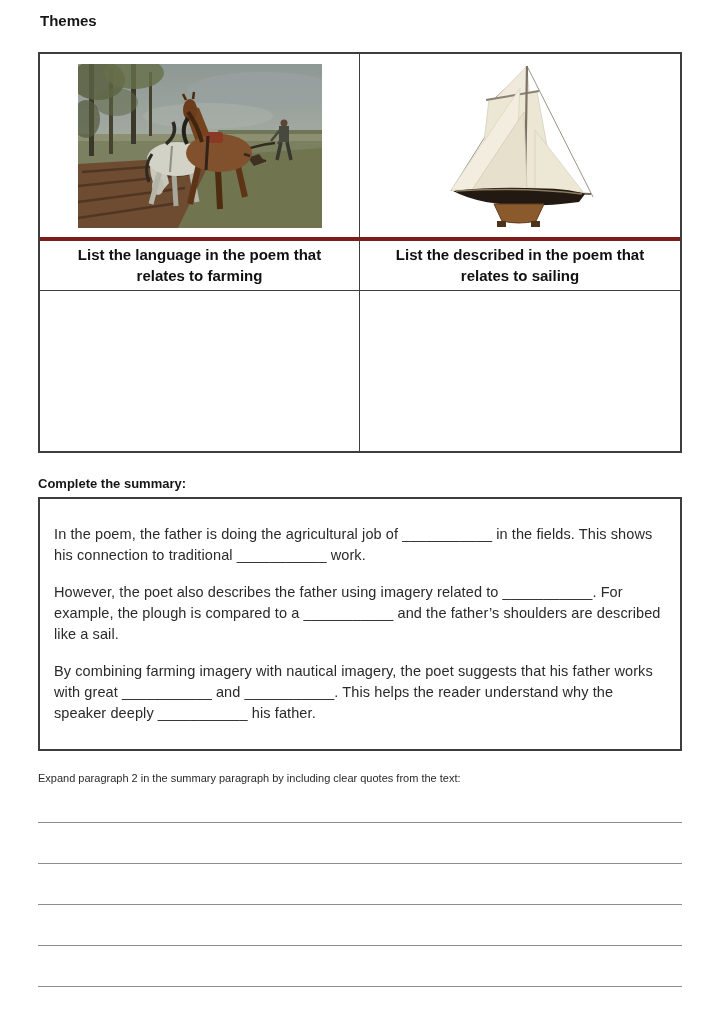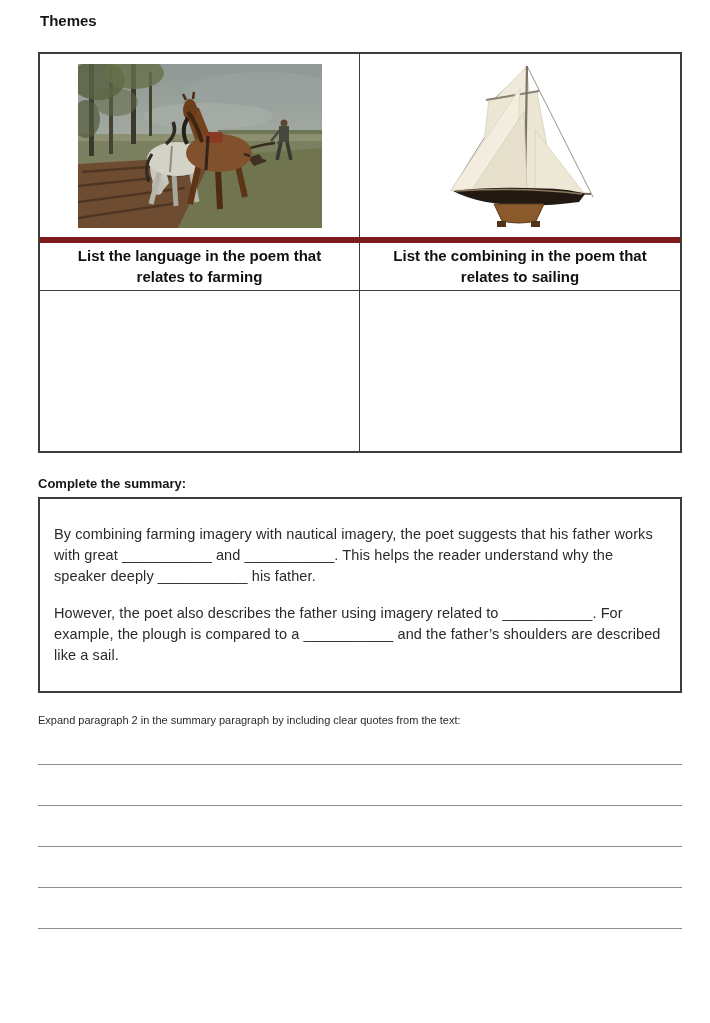--- a/index.html
+++ b/index.html
@@ -26,21 +26,21 @@
     grid-template-columns: 1fr 1fr;
   }
   .cell { background: #ffffff; }
   .cell.left { border-right: 1px solid #3d3d3d; }
   .img-cell {
     height: 183px;
     display: flex; align-items: center; justify-content: center;
   }
   .prompt-cell {
     height: 53px;
-    border-top: 6px solid #7f1d1d;
+    border-top: 4px solid #7f1d1d;
     display: flex; align-items: center; justify-content: center;
     text-align: center;
     font-weight: bold; font-size: 15px; line-height: 1.35; color: #111;
     padding: 2px 18px;
   }
   .answer-cell {
     height: 161px;
     border-top: 1px solid #3d3d3d;
   }
 
@@ -172,31 +172,32 @@
         <line x1="45" y1="130" x2="160" y2="134" stroke="#6f6658" stroke-width="2"></line>
         <path d="M22,131 Q60,127 95,128 Q137,128 154,134 L148,142 Q95,149 55,142 Q35,138 22,131 Z" fill="#221a12"></path>
         <path d="M25,131 Q92,127 151,134" stroke="#8a7a5e" stroke-width="1.4" fill="none"></path>
         <path d="M63,144 L113,144 L105,161 Q88,165 71,161 Z" fill="#8a5a2c" stroke="#5f3c1a" stroke-width="1"></path>
         <rect x="66" y="161" width="9" height="6" fill="#4e331a"></rect>
         <rect x="100" y="161" width="9" height="6" fill="#4e331a"></rect>
       </svg>
     </div>
 
     <div class="cell left prompt-cell">List the language in the poem that relates to farming</div>
-    <div class="cell prompt-cell">List the combining in the poem that relates to sailing</div>
+    <div class="cell prompt-cell">List the described in the poem that relates to sailing</div>
 
     <div class="cell left answer-cell"></div>
     <div class="cell answer-cell"></div>
   </div>
 
   <div class="summary-heading">Complete the summary:</div>
 
   <div class="summary-box">
+    <p>In the poem, the father is doing the agricultural job of ___________ in the fields. This shows his connection to traditional ___________ work.</p>
+    <p>However, the poet also describes the father using imagery related to ___________. For example, the plough is compared to a ___________ and the father’s shoulders are described like a sail.</p>
     <p>By combining farming imagery with nautical imagery, the poet suggests that his father works with great ___________ and ___________. This helps the reader understand why the speaker deeply ___________ his father.</p>
-    <p>However, the poet also describes the father using imagery related to ___________. For example, the plough is compared to a ___________ and the father’s shoulders are described like a sail.</p>
   </div>
 
   <div class="expand-instruction">Expand paragraph 2 in the summary paragraph by including clear quotes from the text:</div>
 
   <div class="writing-lines">
     <div class="writing-line"></div>
     <div class="writing-line"></div>
     <div class="writing-line"></div>
     <div class="writing-line"></div>
     <div class="writing-line"></div>

